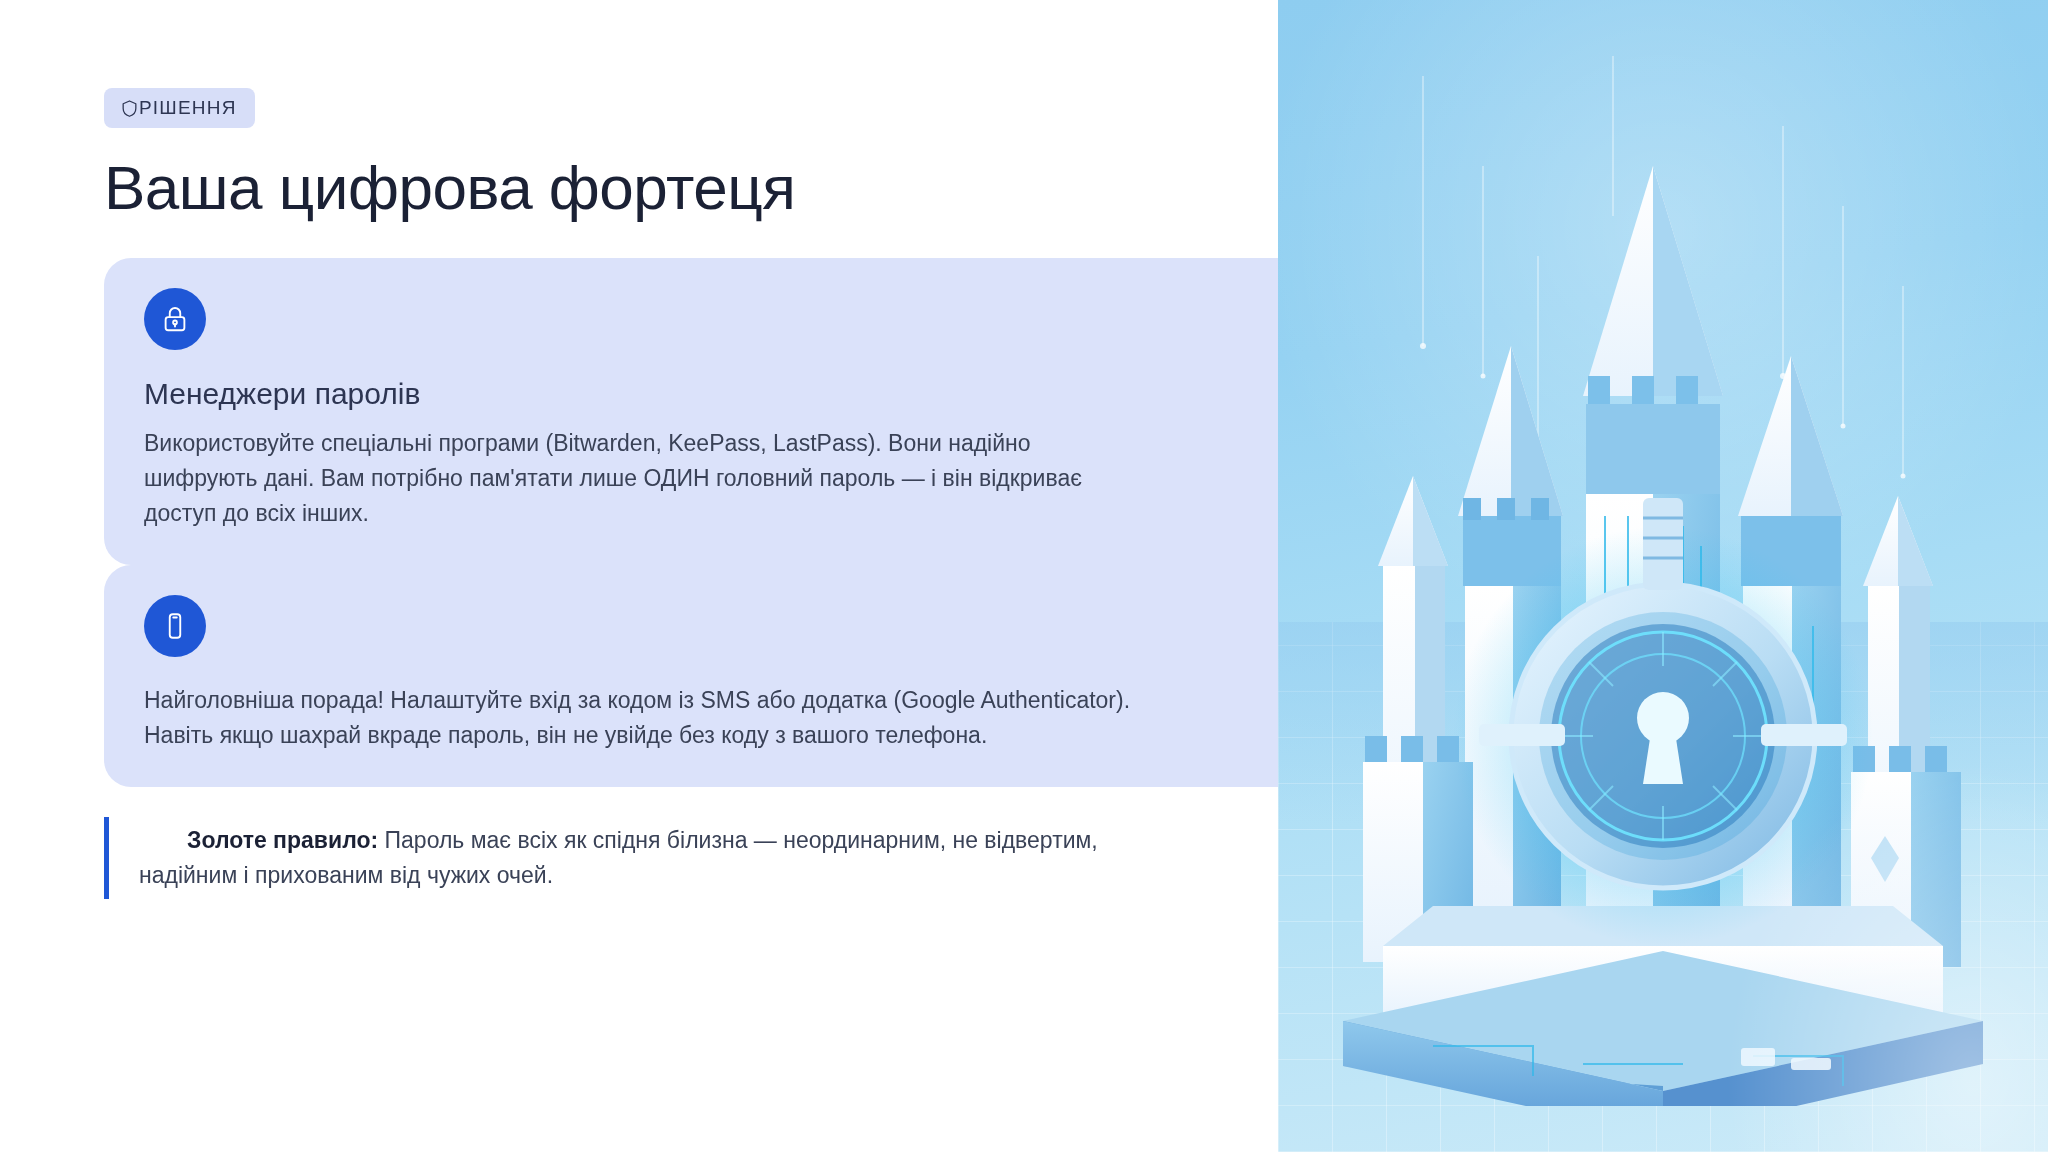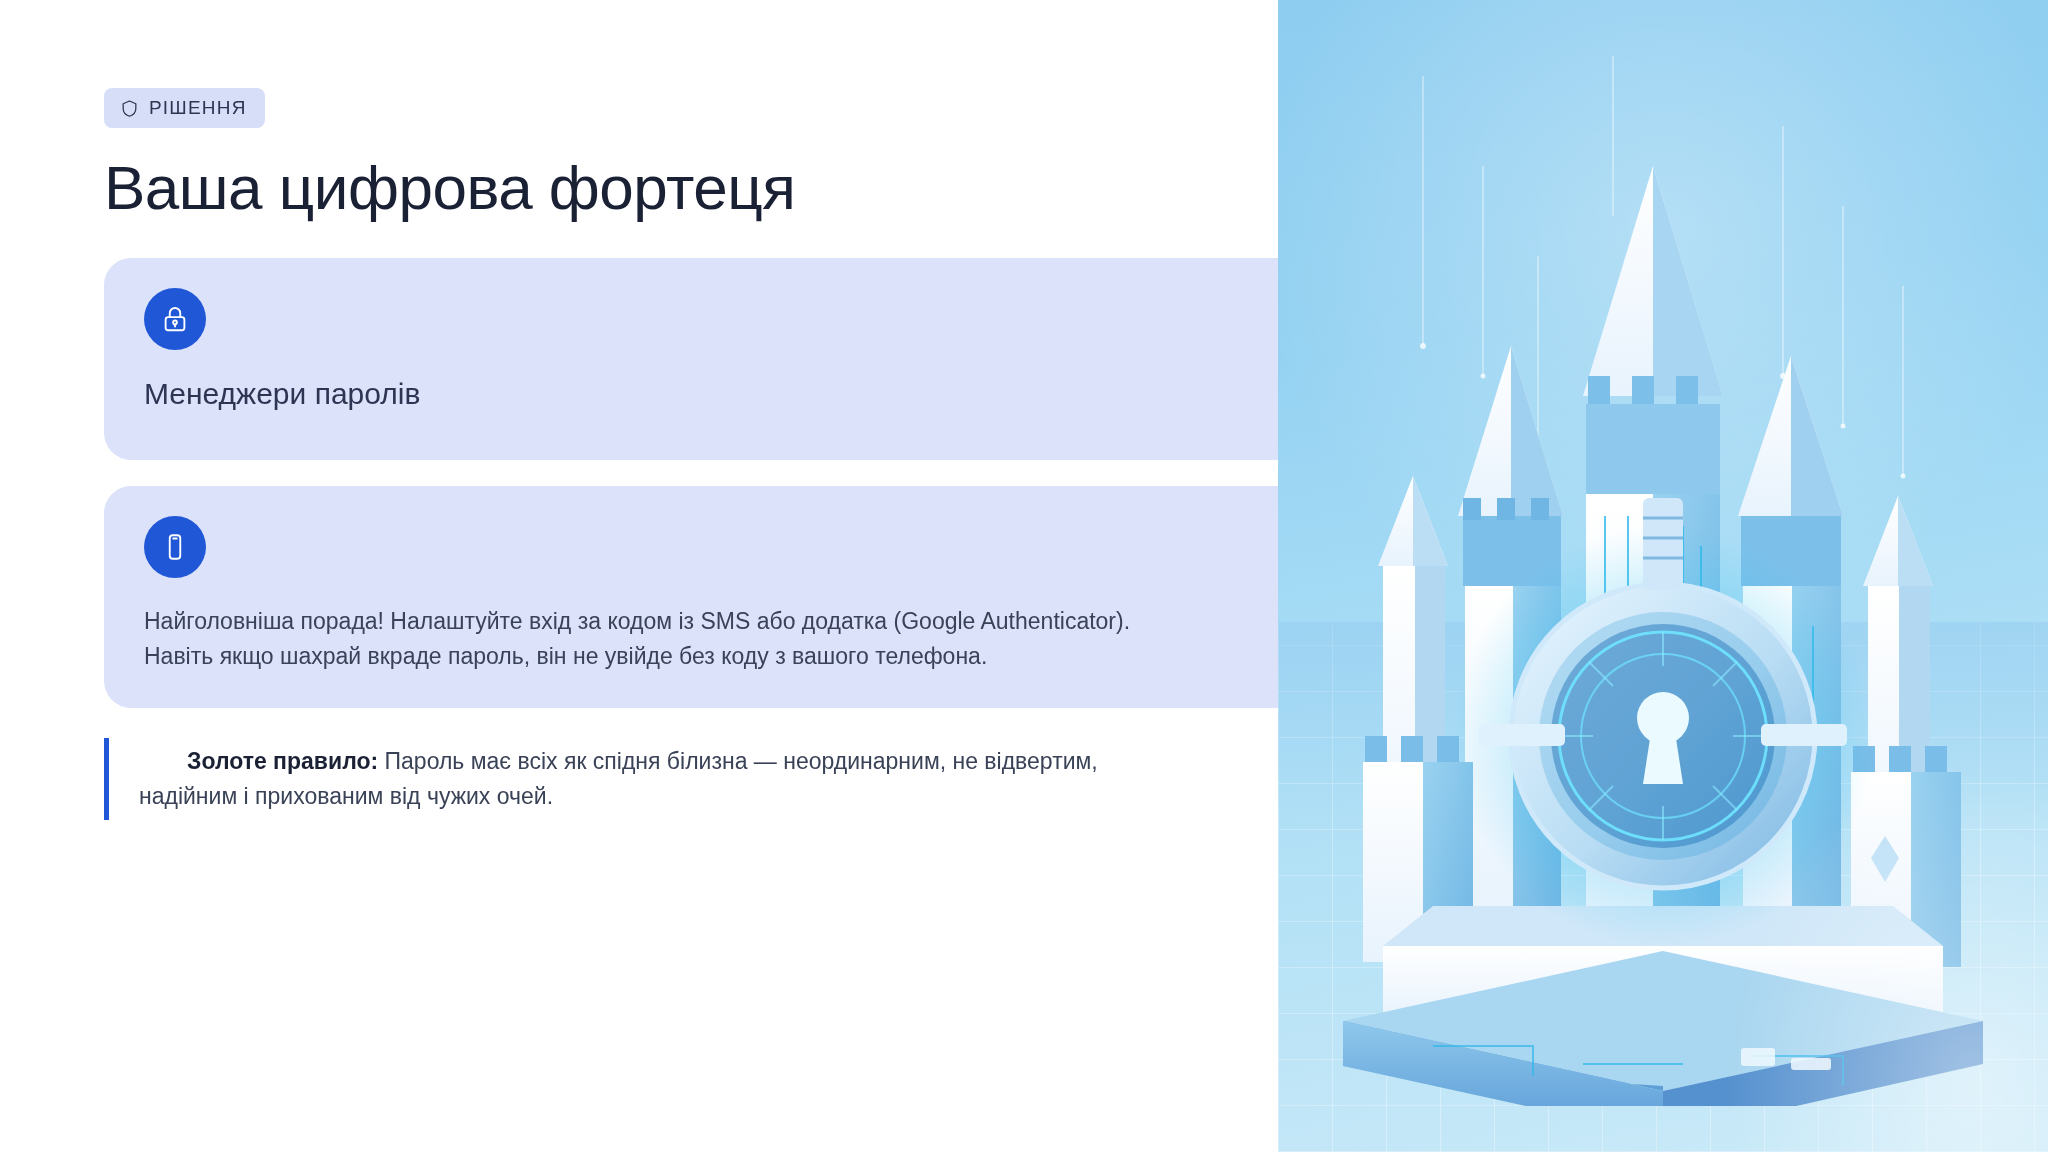--- a/index.html
+++ b/index.html
@@ -27,21 +27,21 @@
     width: 1278px;
     height: 1152px;
     background: #ffffff;
     box-sizing: border-box;
     padding: 88px 0 0 104px;
   }
 
   .badge {
     display: inline-flex;
     align-items: center;
-    gap: 10px;
+    gap: 0;
     background: #d7def8;
     border-radius: 8px;
     padding: 9px 18px 9px 16px;
     margin-bottom: 26px;
   }
   .badge-icon {
     display: inline-flex;
     width: 19px;
     height: 19px;
     align-items: center;
@@ -63,21 +63,20 @@
     margin: 0 0 36px 0;
   }
 
   .card {
     position: relative;
     width: 1284px;
     box-sizing: border-box;
     background: #dbe2fa;
     border-radius: 27px;
     padding: 30px 40px 34px 40px;
-    margin-bottom: 26px;
   }
   .card-icon-circle {
     width: 62px;
     height: 62px;
     border-radius: 50%;
     background: #1f57d6;
     display: flex;
     align-items: center;
     justify-content: center;
     margin-bottom: 26px;
@@ -192,20 +191,21 @@
     <div class="card">
       <div class="card-icon-circle">
         <svg width="30" height="30" viewBox="0 0 24 24" fill="none" stroke="#ffffff" stroke-width="1.5" stroke-linecap="round" stroke-linejoin="round">
           <rect x="4.5" y="10.5" width="15" height="10.5" rx="2"></rect>
           <path d="M7.8 10.5 V7.4 a4.2 4.2 0 0 1 8.4 0 V10.5"></path>
           <circle cx="12" cy="14.7" r="1.5"></circle>
           <path d="M12 16.1 V18"></path>
         </svg>
       </div>
       <h2 class="card-title">Менеджери паролів</h2>
+      <p class="card-body">Використовуйте спеціальні програми (Bitwarden, KeePass, LastPass). Вони надійно шифрують дані. Вам потрібно пам'ятати лише ОДИН головний пароль — і він відкриває доступ до всіх інших.</p>
     </div>
 
     
     <div class="card">
       <div class="card-icon-circle">
         <svg width="30" height="30" viewBox="0 0 24 24" fill="none" stroke="#ffffff" stroke-width="1.5" stroke-linecap="round" stroke-linejoin="round">
           <rect x="7.8" y="2.6" width="8.4" height="18.8" rx="2.4"></rect>
           <path d="M10.6 5.2 h2.8"></path>
         </svg>
       </div>

